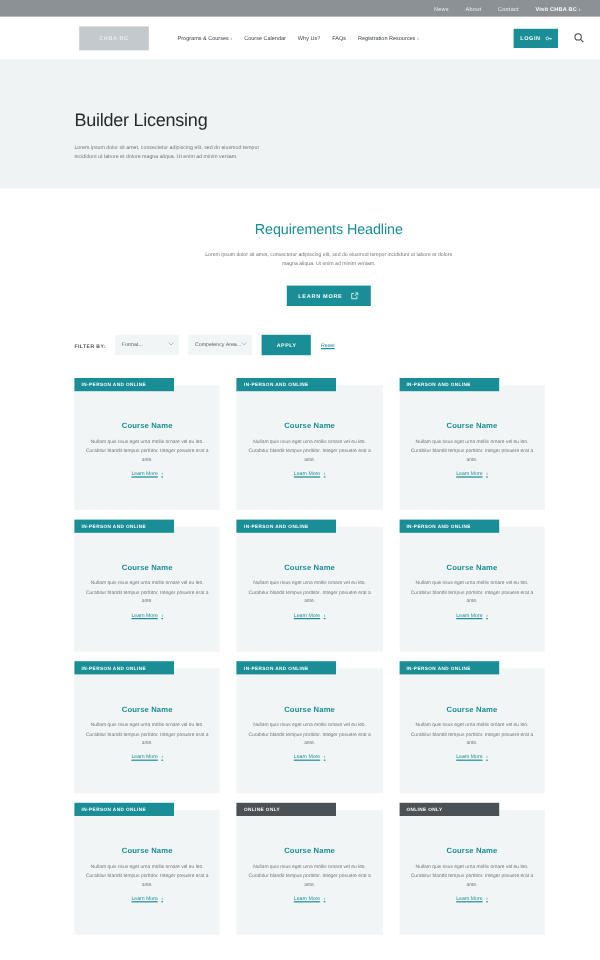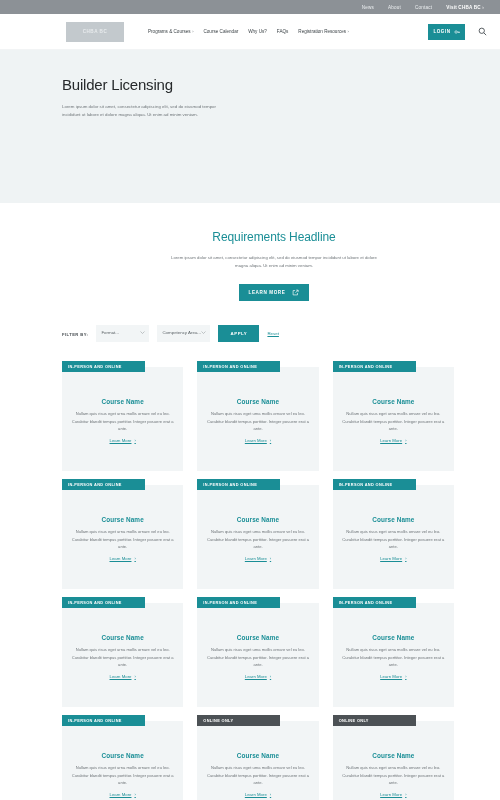--- a/index.html
+++ b/index.html
@@ -58,22 +58,22 @@
     font-size: 4.6px; font-weight: bold; letter-spacing: 0.5px;
     width: 37px; height: 16px;
     display: flex; align-items: center; justify-content: center; gap: 3px;
     border: none; cursor: pointer;
   }
   .search-icon-wrap { width: 12px; height: 12px; display: flex; align-items: center; justify-content: center; cursor: pointer; }
 
   
   .hero {
     background: #eff3f4;
-    height: 153px;
-    padding: 26px 0 0 62px;
+    height: 107px;
+    padding: 42px 0 0 62px;
   }
   .hero-title {
     font-size: 15px; font-weight: normal; color: #26292b;
     letter-spacing: -0.2px; margin-bottom: 10px;
   }
   .hero-body {
     font-size: 4.4px; line-height: 1.85; color: #70767a;
     max-width: 166px;
   }
 

